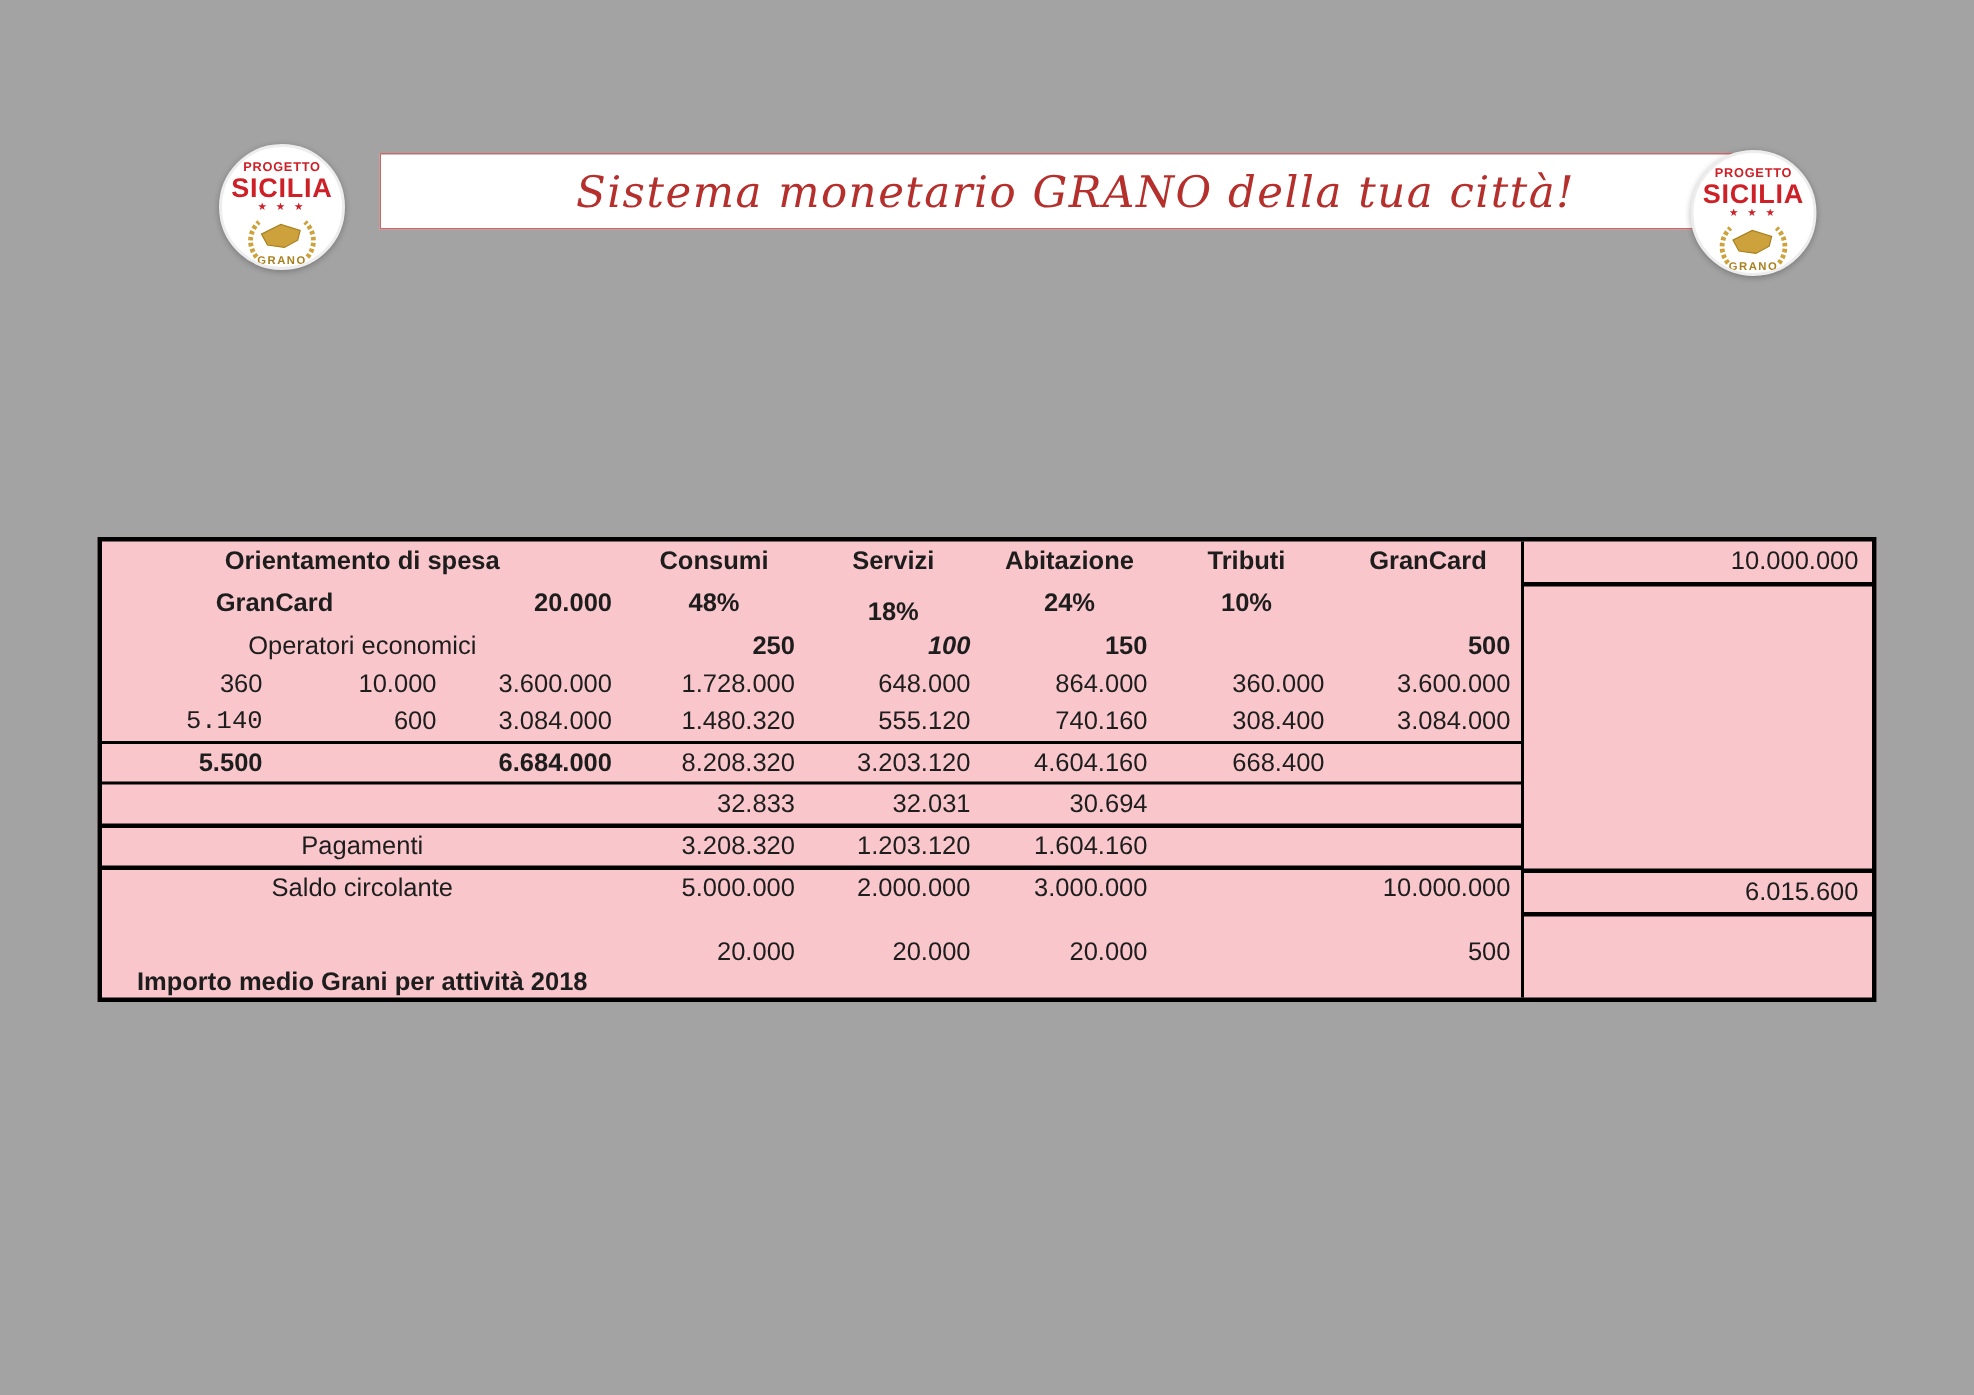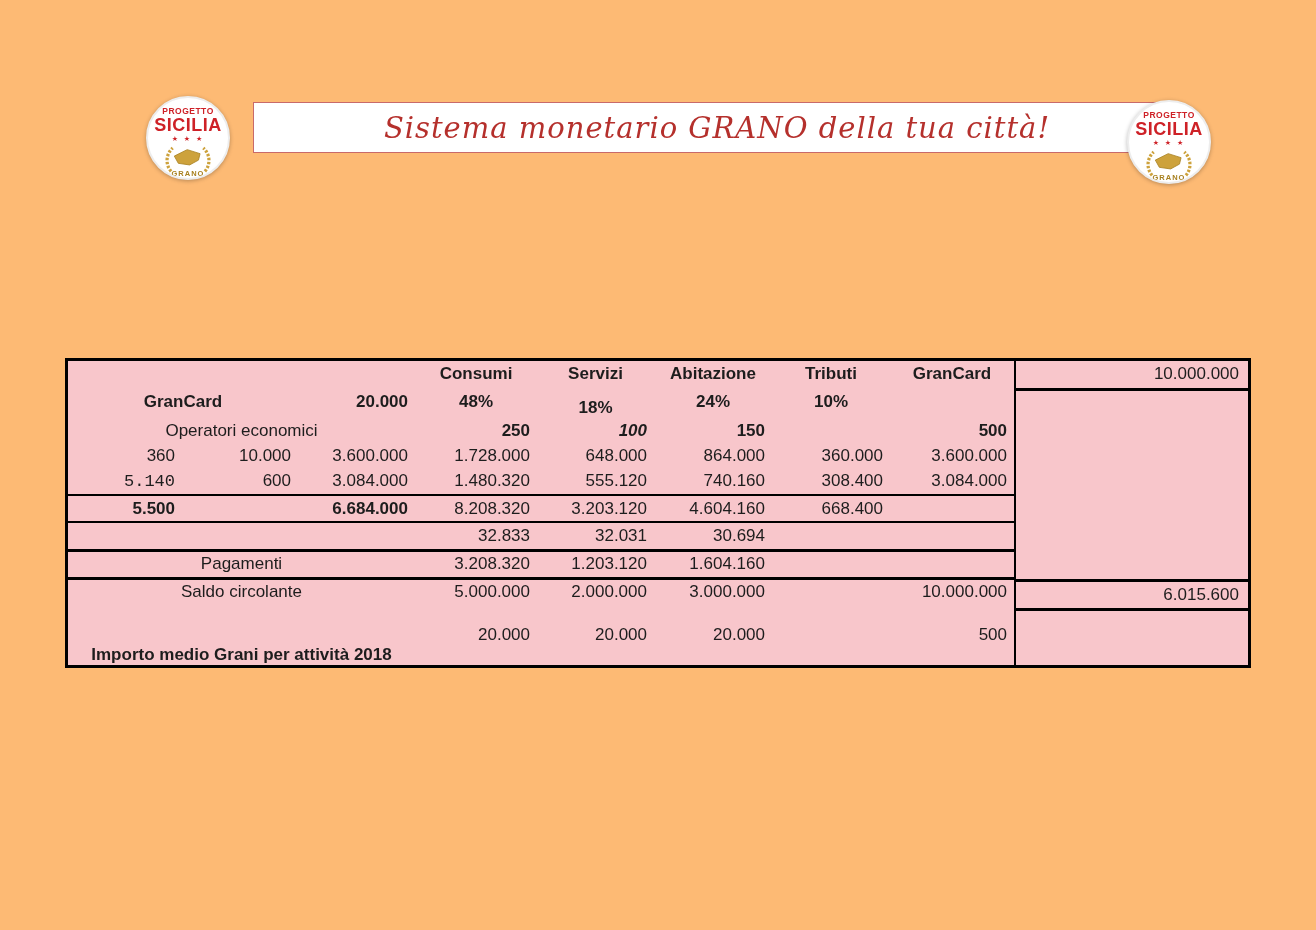--- a/index.html
+++ b/index.html
@@ -2,21 +2,21 @@
 <html style="--pink: #f8c6cb; --table_border: #000000; --text: #1d1d1d; --title_red: #b5302c; --banner_border: #c86a6a; --logo_red: #ce2127; --logo_gold: #cda23c; --logo_gold_dark: #a8801f;"><head>
 <meta charset="utf-8">
 <style>
   * { margin:0; padding:0; box-sizing:border-box; }
   html,body { background:#fff; }
   body {
     width:1316px; height:930px; position:relative;
     font-family:"Liberation Sans", sans-serif;
     color:var(--text,#1d1d1d);
   }
-  .page { position:absolute; inset:0; background:#fdba74; overflow:hidden; }
+  .page { position:absolute; inset:0; background:#a3a3a3; overflow:hidden; }
 
   
   .logo {
     position:absolute; width:84px; height:84px; border-radius:50%;
     background:#fff; border:2px solid #ededed;
     box-shadow:0 1px 4px rgba(0,0,0,.28);
     display:flex; flex-direction:column; align-items:center;
     overflow:hidden; text-align:center;
   }
   .logo-left  { left:146px; top:96px; }
@@ -108,20 +108,21 @@
       <path d="M11,34 C4,26 4,13 13,5" fill="none" stroke="#cda23c" stroke-width="4" stroke-dasharray="3 2"></path>
       <path d="M53,34 C60,26 60,13 51,5" fill="none" stroke="#cda23c" stroke-width="4" stroke-dasharray="3 2"></path>
       <path d="M15,15 L31,7 L47,12 L45,20 L34,26 L20,24 Z" fill="#cda23c" stroke="#a8801f" stroke-width="1"></path>
     </svg>
     <div class="logo-grano">GRANO</div>
   </div>
 
   <div class="gtable">
     <div class="table-main">
         <div class="trow">
+          <div class="tcell a-center bold" style="grid-column: 1 / span 3;">Orientamento di spesa</div>
           <div class="tcell a-center bold" style="grid-column: 4 / span 1;">Consumi</div>
           <div class="tcell a-center bold" style="grid-column: 5 / span 1;">Servizi</div>
           <div class="tcell a-center bold" style="grid-column: 6 / span 1;">Abitazione</div>
           <div class="tcell a-center bold" style="grid-column: 7 / span 1;">Tributi</div>
           <div class="tcell a-center bold" style="grid-column: 8 / span 1;">GranCard</div>
         </div>
         <div class="trow">
           <div class="tcell a-center bold" style="grid-column: 1 / span 2;">GranCard</div>
           <div class="tcell a-right bold" style="grid-column: 3 / span 1;">20.000</div>
           <div class="tcell a-center bold" style="grid-column: 4 / span 1;">48%</div>

